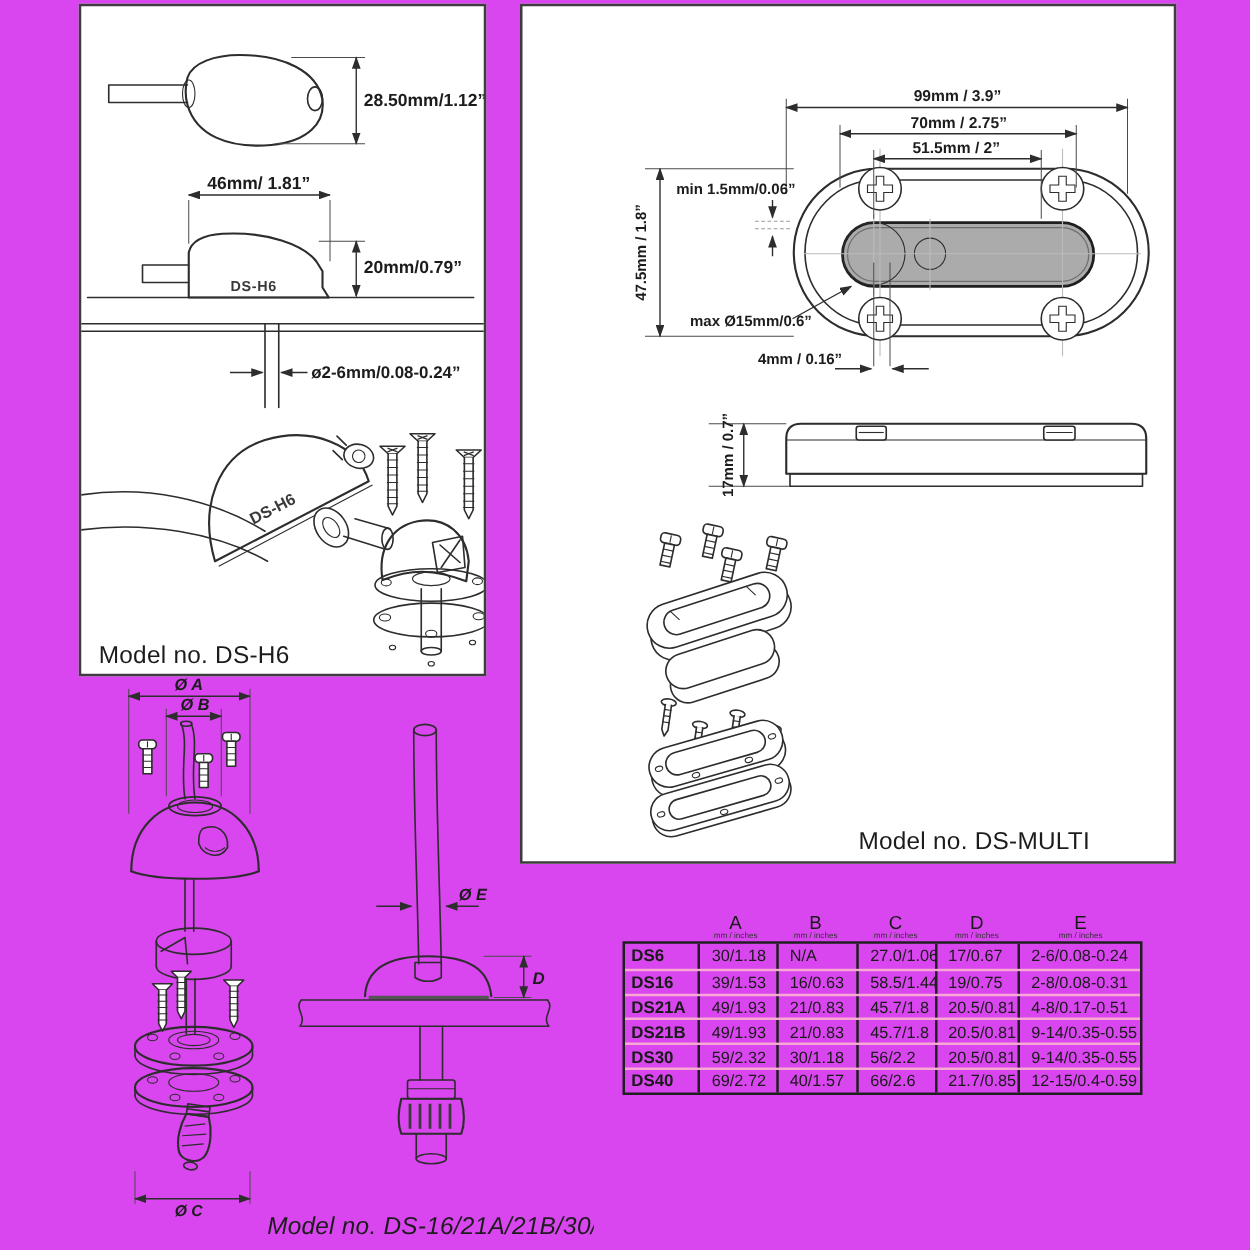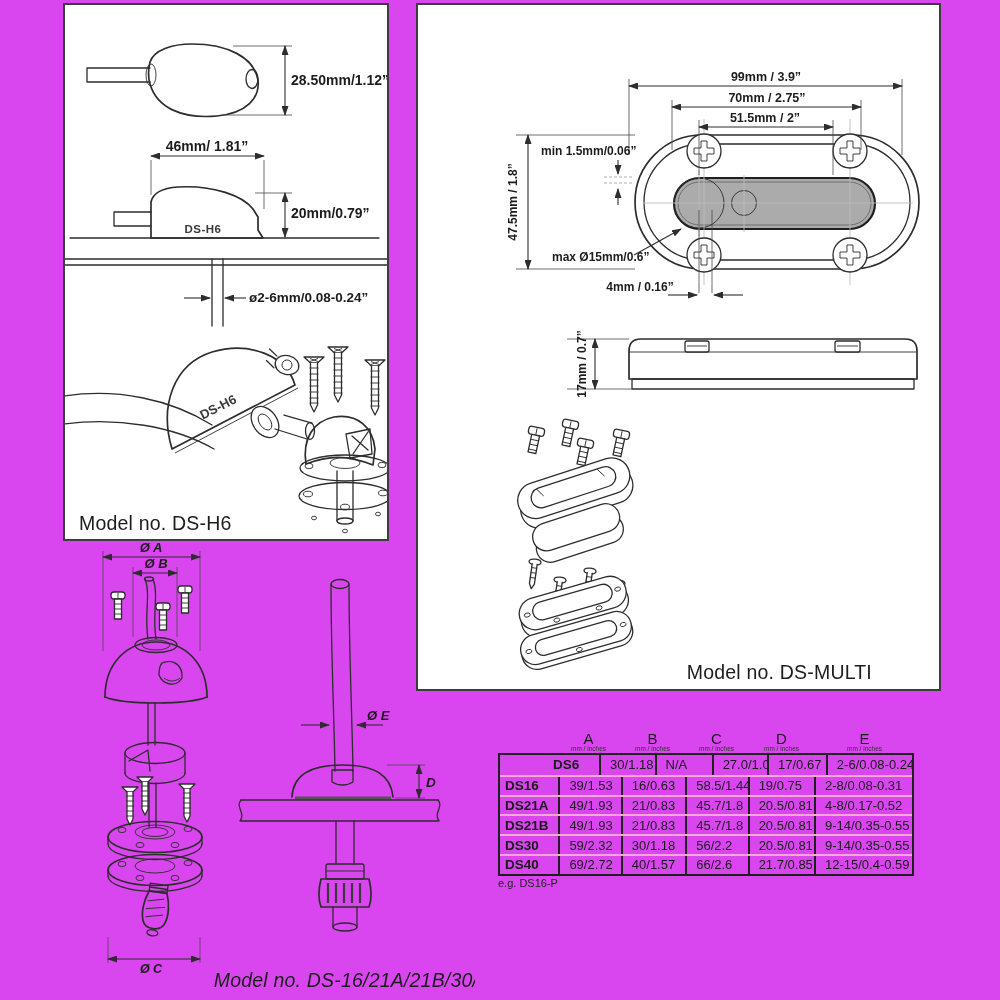--- a/index.html
+++ b/index.html
@@ -26,21 +26,21 @@
   svg .engrave { font-weight:700; fill:#3a3a3a; }
 
   
   .dim-table { position:absolute; left:498px; top:727px; width:416px; }
   .tbl-head { display:flex; height:26px; }
   .hcell { display:flex; flex-direction:column; align-items:center; justify-content:flex-end; box-sizing:border-box; }
   .hletter { font-size:15px; line-height:13px; }
   .hunit { font-size:6.5px; line-height:8px; color:#333; }
   .tbl-body { border:2px solid #1f1f1f; }
   .trow { display:flex; height:19.8px; border-top:2px solid #f9a8d4; box-sizing:border-box; }
-  .trow:first-child { border-top:none;padding-left:48px; }
+  .trow:first-child { border-top:none; }
   .tcell { display:flex; align-items:center; padding-left:9px; font-size:13px; box-sizing:border-box;
            border-left:2px solid #1f1f1f; white-space:nowrap; overflow:hidden; }
   .tcell.model { border-left:none; font-weight:700; font-size:13.5px; padding-left:5px; }
   .c0{width:59px}.c1{width:63px}.c2{width:65px}.c3{width:63px}.c4{width:67px}.c5{width:99px}
   .note { position:absolute; left:498px; top:876px; width:450px; font-size:11px; line-height:15px; color:#222; }
 </style>
 </head>
 <body>
 
 <div class="stage">
@@ -430,21 +430,21 @@
         <div class="tcell c3">58.5/1.44</div>
         <div class="tcell c4">19/0.75</div>
         <div class="tcell c5">2-8/0.08-0.31</div>
       </div>
       <div class="trow">
         <div class="tcell model c0">DS21A</div>
         <div class="tcell c1">49/1.93</div>
         <div class="tcell c2">21/0.83</div>
         <div class="tcell c3">45.7/1.8</div>
         <div class="tcell c4">20.5/0.81</div>
-        <div class="tcell c5">4-8/0.17-0.52</div>
+        <div class="tcell c5">4-8/0.17-0.51</div>
       </div>
       <div class="trow">
         <div class="tcell model c0">DS21B</div>
         <div class="tcell c1">49/1.93</div>
         <div class="tcell c2">21/0.83</div>
         <div class="tcell c3">45.7/1.8</div>
         <div class="tcell c4">20.5/0.81</div>
         <div class="tcell c5">9-14/0.35-0.55</div>
       </div>
       <div class="trow">
@@ -460,16 +460,15 @@
         <div class="tcell c1">69/2.72</div>
         <div class="tcell c2">40/1.57</div>
         <div class="tcell c3">66/2.6</div>
         <div class="tcell c4">21.7/0.85</div>
         <div class="tcell c5">12-15/0.4-0.59</div>
       </div>
     </div>
   </div>
 
   <div class="note">
-    <div>e.g. DS16-P</div>
   </div>
 
 </div>
 
 </body></html>

